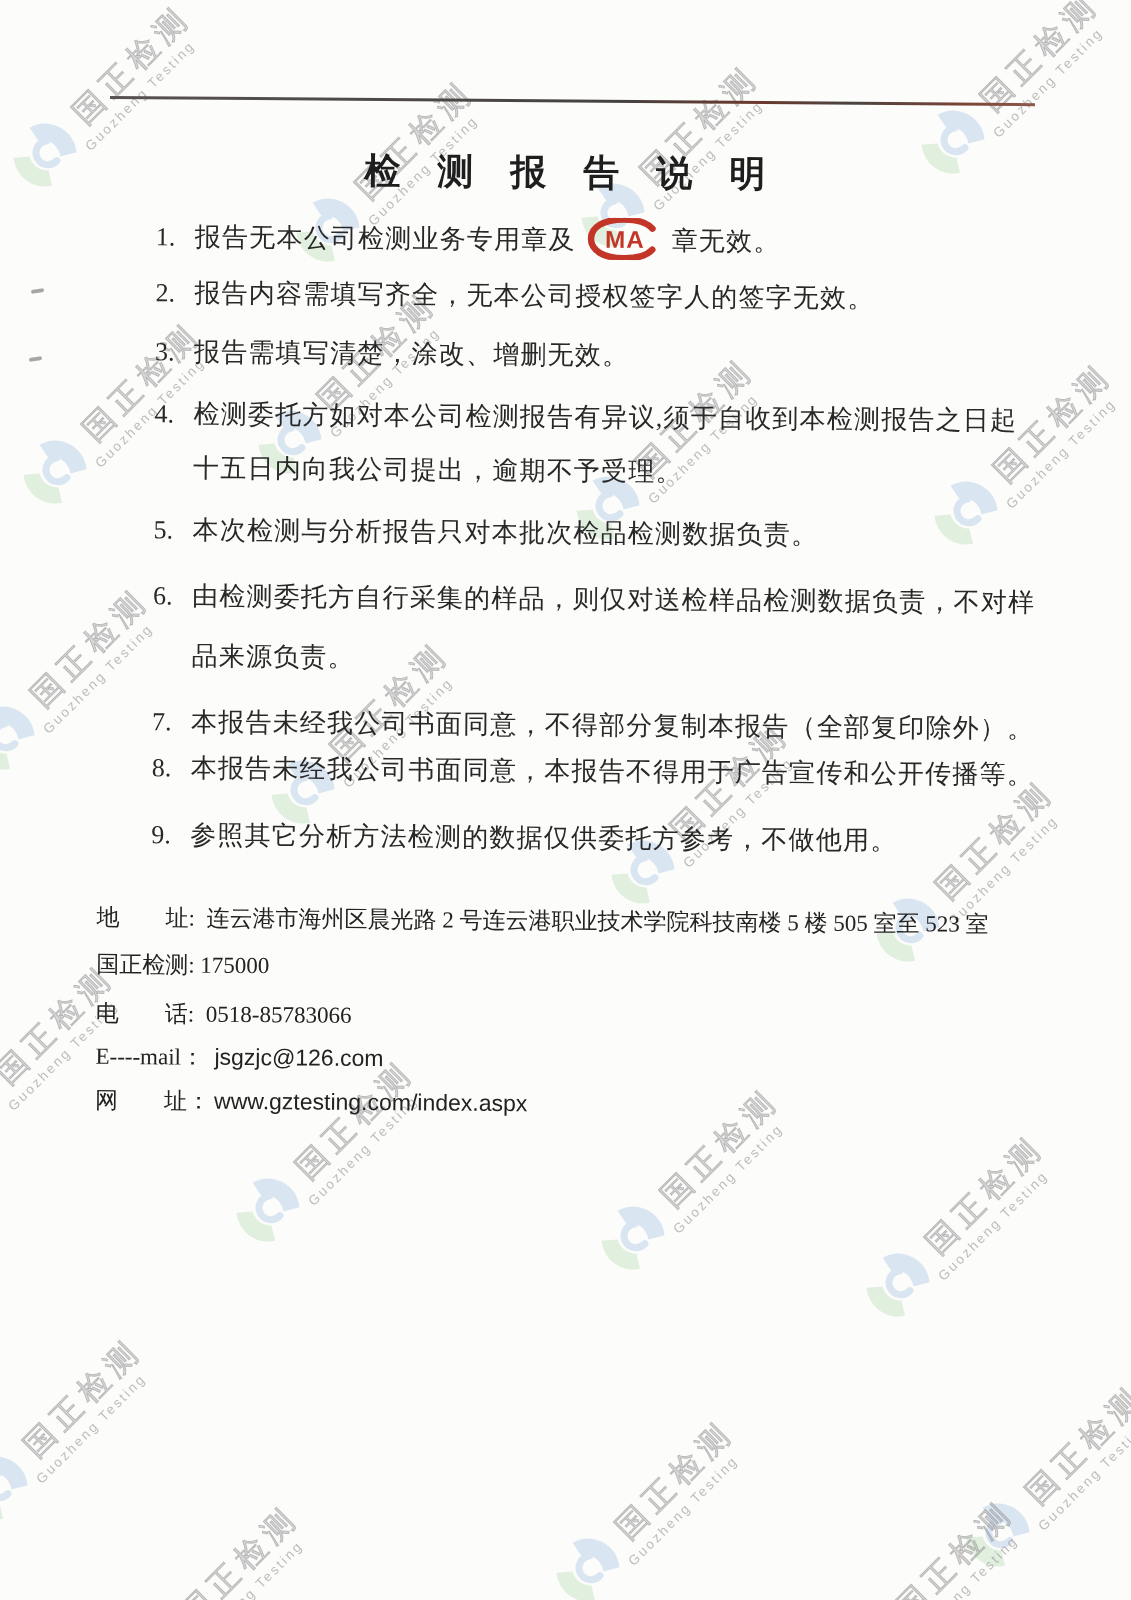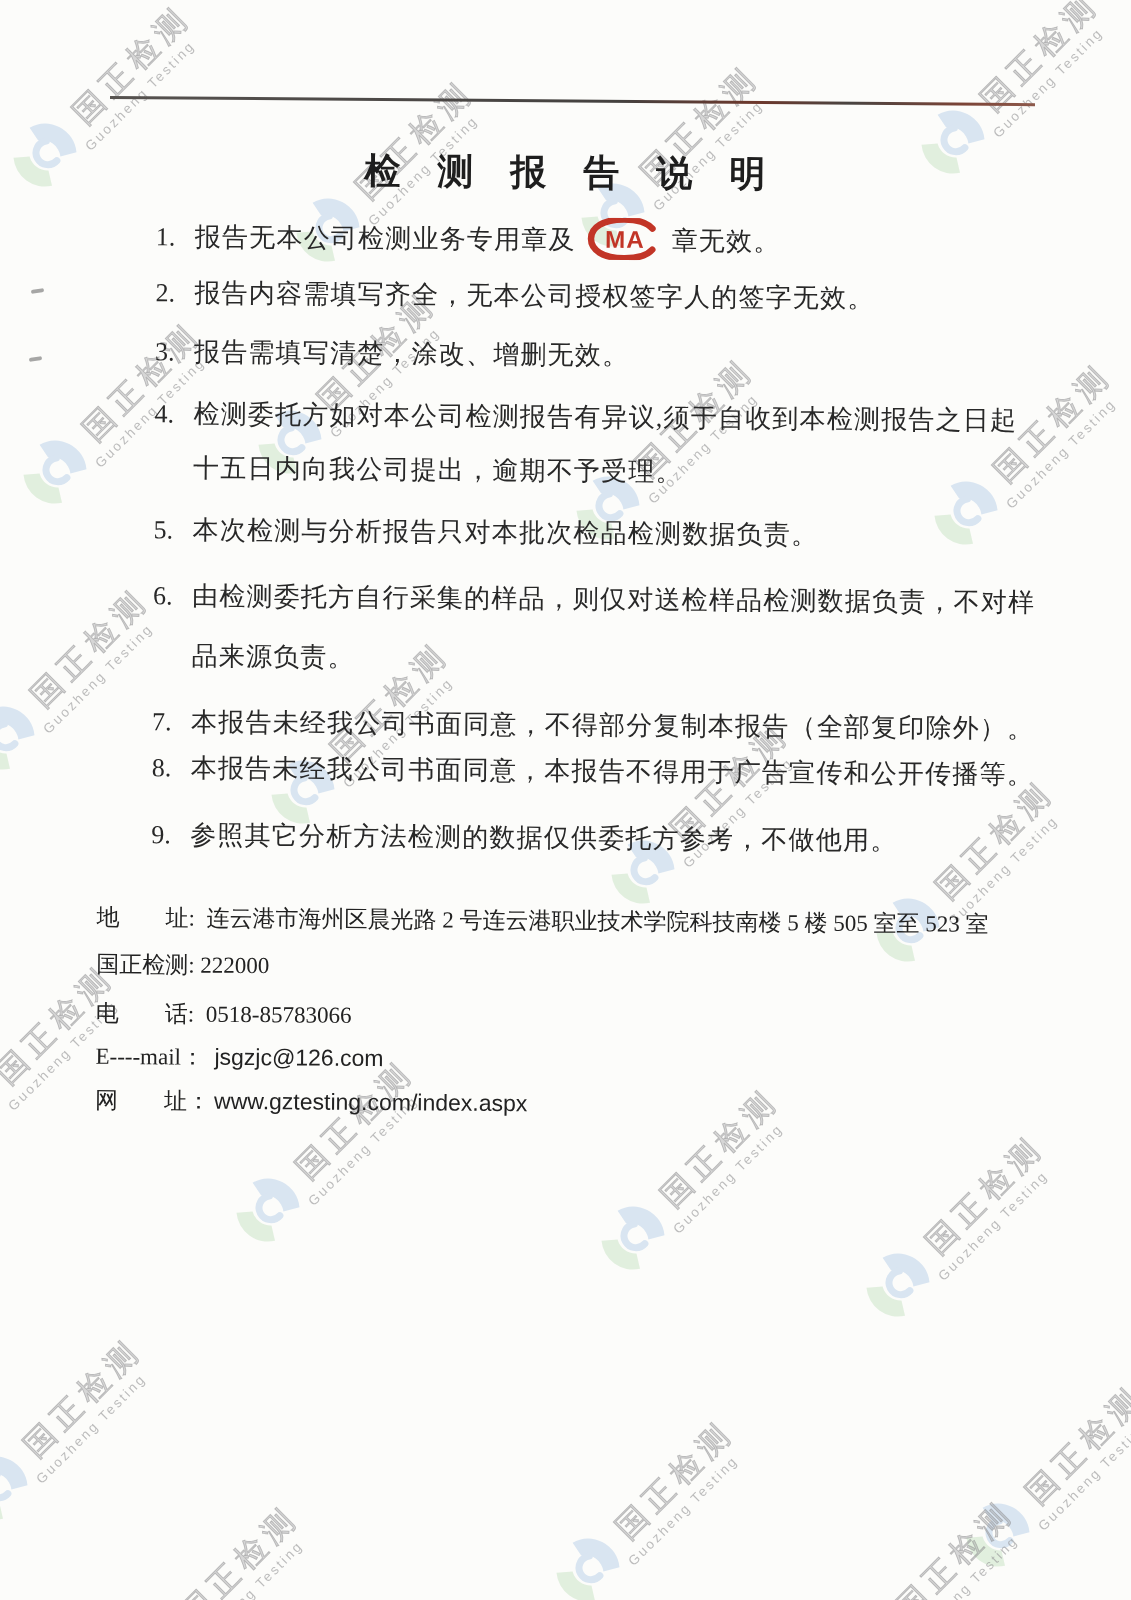--- a/index.html
+++ b/index.html
@@ -304,21 +304,21 @@
         <div class="line cont" style="top: 639px;">品来源负责。</div>
         <div class="line" style="top: 705px;"><span class="num">7.</span><span>本报告未经我公司书面同意，不得部分复制本报告（全部复印除外）。</span></div>
         <div class="line" style="top: 751px;"><span class="num">8.</span><span>本报告未经我公司书面同意，本报告不得用于广告宣传和公开传播等。</span></div>
         <div class="line" style="top: 818px;"><span class="num">9.</span><span>参照其它分析方法检测的数据仅供委托方参考，不做他用。</span></div>
       </div>
 
     <div class="contact-line" style="top:903px">
       <span class="lab w69">地</span><span class="lab w41">址:</span><span>连云港市海州区晨光路 2 号连云港职业技术学院科技南楼 5 楼 505 室至 523 室</span>
     </div>
     <div class="contact-line" style="top:950px">
-      <span class="lab w104">国正检测:</span><span>222000</span>
+      <span class="lab w104">国正检测:</span><span>175000</span>
     </div>
     <div class="contact-line" style="top:999px">
       <span class="lab w69">电</span><span class="lab w41">话:</span><span>0518-85783066</span>
     </div>
     <div class="contact-line" style="top:1041px">
       <span class="lab w115">E----mail：</span><span class="sans">jsgzjc@126.com</span>
     </div>
     <div class="contact-line" style="top:1085px">
       <span class="lab w69">网</span><span class="lab w50">址：</span><span class="sans">www.gztesting.com/index.aspx</span>
     </div>

